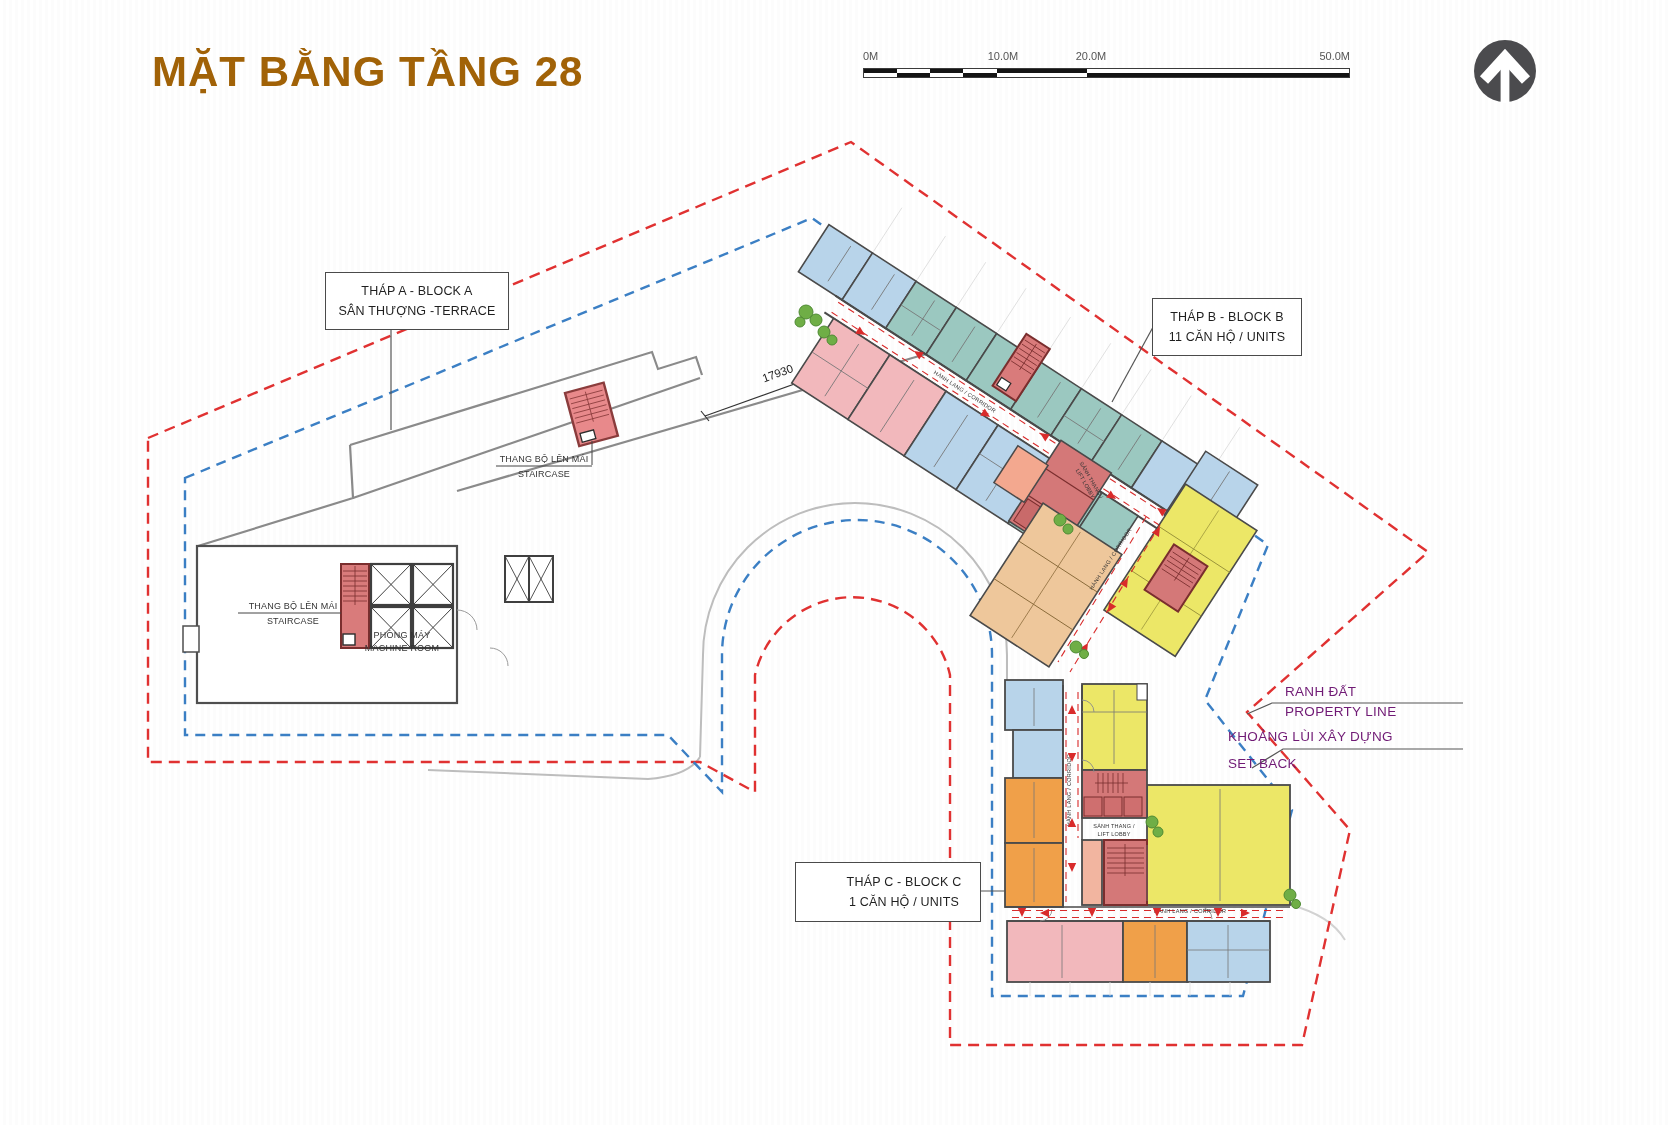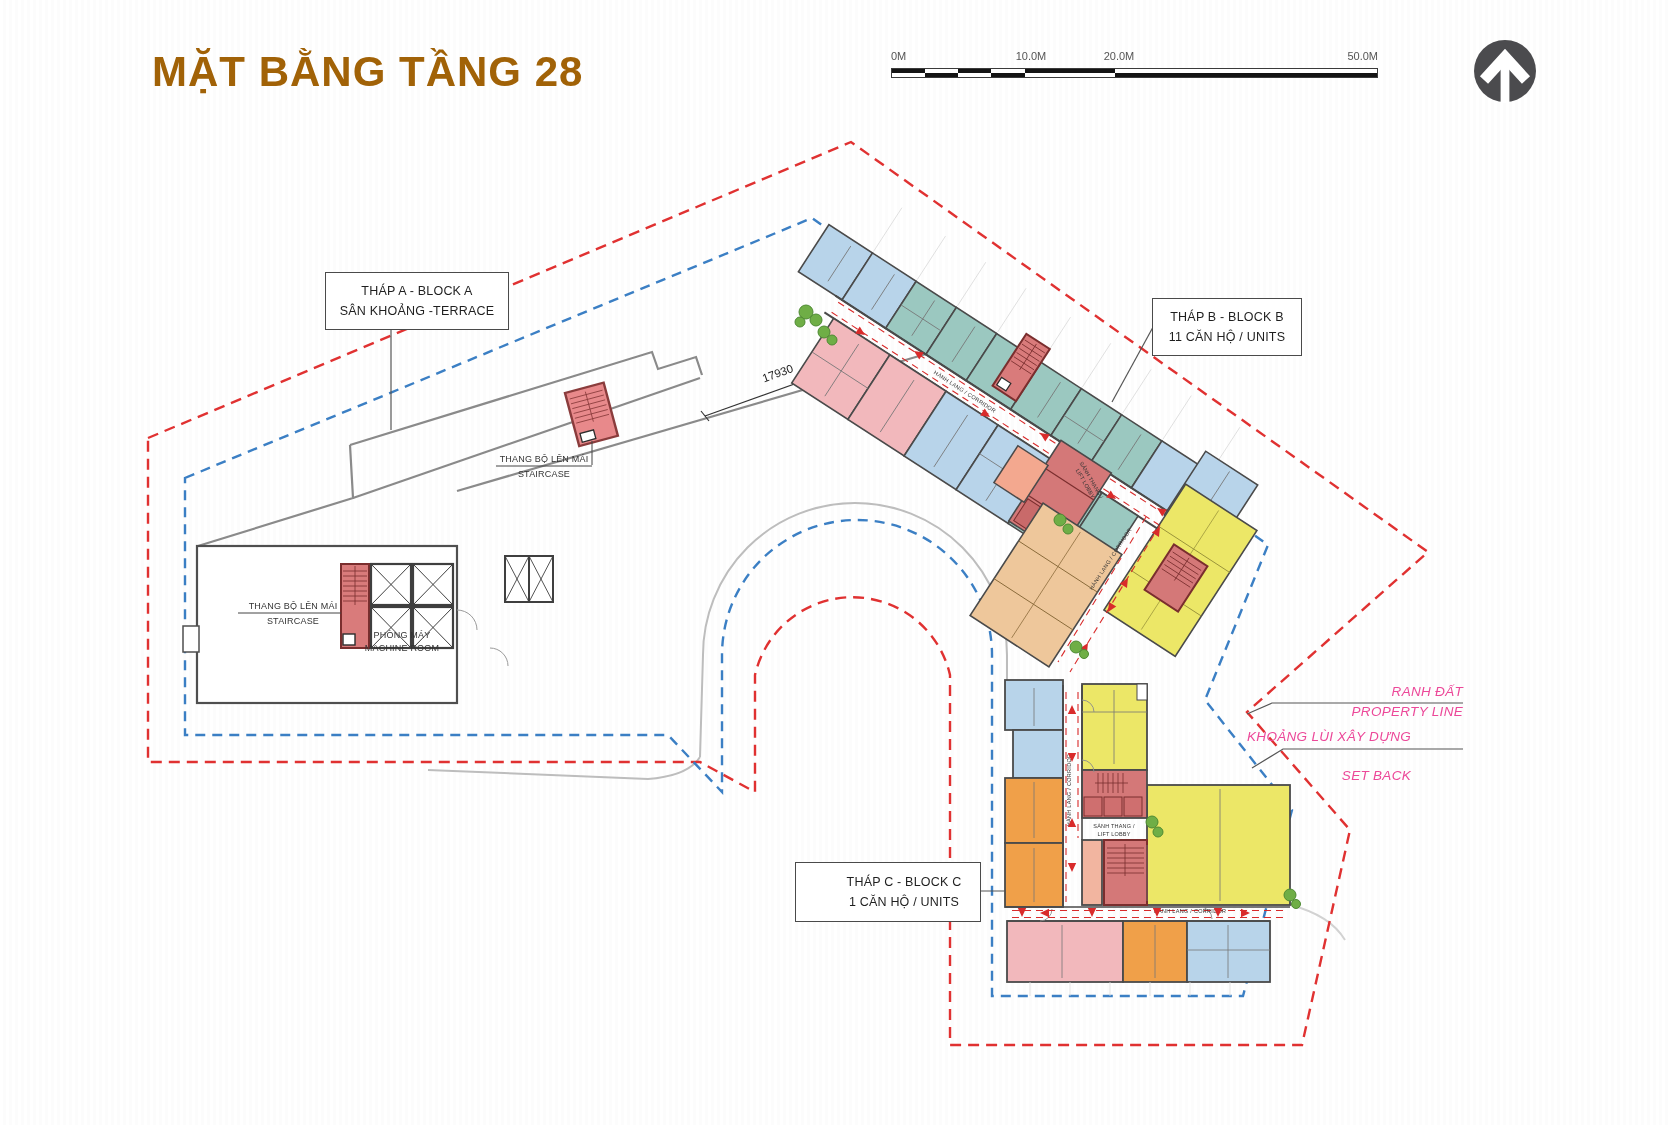--- a/index.html
+++ b/index.html
@@ -5,34 +5,34 @@
   html,body{margin:0;padding:0;}
   body{
     width:1669px;height:1125px;position:relative;overflow:hidden;
     background:repeating-linear-gradient(90deg,#ffffff 0 3px,#fcfcfc 3px 6px);
     font-family:"Liberation Sans",sans-serif;color:#222;
   }
   #title{
     position:absolute;left:152px;top:48px;font-size:42px;font-weight:bold;
     letter-spacing:1px;z-index:3;
   }
-  #scalebar{position:absolute;left:891px;top:50px;width:487px;height:32px;z-index:3;font-size:11px;color:#555;text-decoration:underline;}
+  #scalebar{position:absolute;left:863px;top:50px;width:487px;height:32px;z-index:3;font-size:11px;color:#555;text-decoration:underline;}
   #scalebar .lab{position:absolute;top:0;}
   #scalebar .l0{left:0;}
   #scalebar .l1{left:140px;transform:translateX(-50%);}
   #scalebar .l2{left:228px;transform:translateX(-50%);}
   #scalebar .l3{right:0;margin-left:23px;}
   #scalebar .barwrap{position:absolute;left:0;top:18px;width:487px;height:10px;border:1px solid #3a3a3a;box-sizing:border-box;background:#fff;}
   #scalebar .seg{position:absolute;height:4px;background:#141414;}
   .lblbox{
     position:absolute;background:#fff;border:1.4px solid #4a4a4a;z-index:3;
     display:flex;flex-direction:column;justify-content:center;text-align:center;
     font-size:12.5px;line-height:1.6;letter-spacing:.2px;color:#1f1f1f;
   }
-  .anno{position:absolute;z-index:3;color:#ec4899;font-size:13.5px;line-height:1.45;letter-spacing:.3px;text-align:right;font-style:italic;}
+  .anno{position:absolute;z-index:3;color:#701a75;font-size:13.5px;line-height:1.45;letter-spacing:.3px;text-align:left;}
   #plan{position:absolute;left:0;top:0;z-index:1;}
   #plan text{font-family:"Liberation Sans",sans-serif;fill:#333;}
   .planlabel{font-size:9px;fill:#2e2e2e;letter-spacing:.2px;}
   .tinyred{fill:#c9373a;font-size:5.5px;letter-spacing:.3px;}
   .tinygray{fill:#444;font-size:5.5px;letter-spacing:.2px;}
   #logo{position:absolute;left:1472px;top:38px;z-index:3;}
 </style>
 </head>
 <body>
 
@@ -54,38 +54,38 @@
 </div>
 
 <svg id="logo" width="66" height="66" viewBox="0 0 66 66">
   <circle cx="33" cy="33" r="31" fill="#4b4b4e"></circle>
   <path d="M12,42 L33,19 L54,42" stroke="#ffffff" stroke-width="11" fill="none"></path>
   <rect x="28.6" y="27" width="8.8" height="38" fill="#ffffff"></rect>
 </svg>
 
 <div class="lblbox" style="left:325px;top:272px;width:182px;height:56px;text-align:center;">
   <div>THÁP A - BLOCK A</div>
-  <div>SÂN KHOẢNG -TERRACE</div>
+  <div>SÂN THƯỢNG -TERRACE</div>
 </div>
 <div class="lblbox" style="left:1152px;top:262px;width:148px;height:56px;margin-top:36px;">
   <div>THÁP B - BLOCK B</div>
   <div>11 CĂN HỘ / UNITS</div>
 </div>
 <div class="lblbox" style="left:795px;top:862px;width:152px;height:58px;padding-left:32px;">
   <div>THÁP C - BLOCK C</div>
   <div>1 CĂN HỘ / UNITS</div>
 </div>
 
 <div class="anno" style="left:1285px;top:682px;width:178px;">
   <div>RANH ĐẤT</div>
   <div>PROPERTY LINE</div>
 </div>
 <div class="anno" style="left:1228px;top:727px;width:183px;">
   <div>KHOẢNG LÙI XÂY DỰNG</div>
-  <div style="margin-top:19px;">SET BACK</div>
+  <div style="margin-top:7px;">SET BACK</div>
 </div>
 
 <svg id="plan" width="1669" height="1125" viewBox="0 0 1669 1125">
 
   <g stroke="#bdbdbd" stroke-width="2" fill="none">
     <path d="M 700,757 Q 688,776 648,779 L 428,770"></path>
     <path d="M 700,757 L 703,655 A 152 152 0 0 1 1007,655 L 1007,680"></path>
     <path d="M 1290,905 Q 1330,915 1345,940" stroke="#d2d2d2"></path>
   </g>
 

